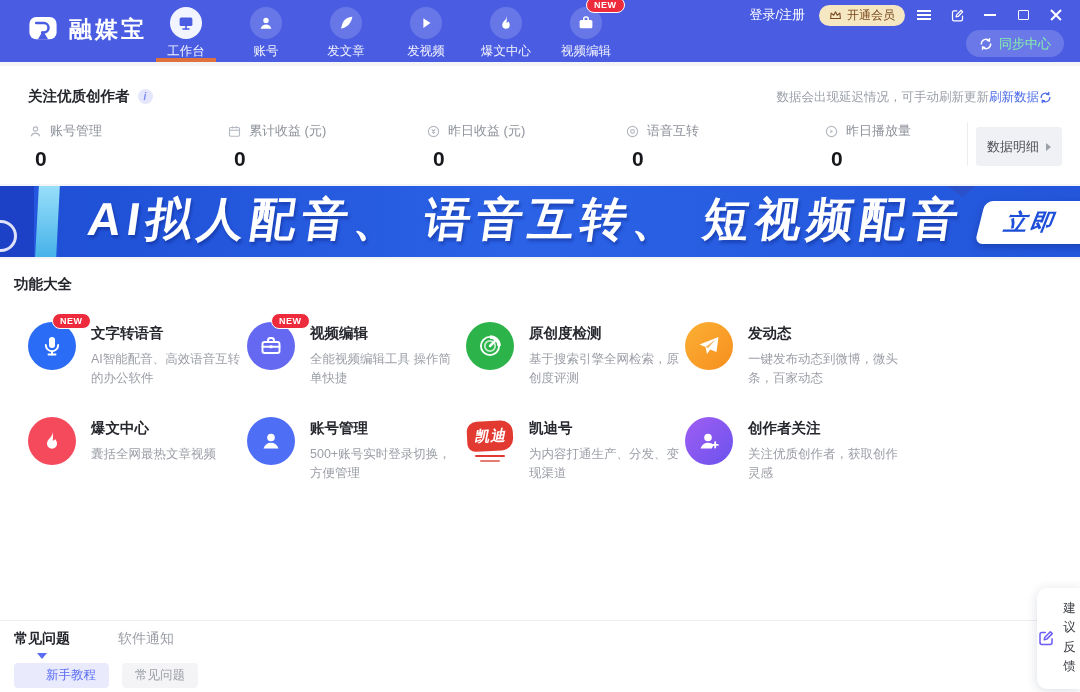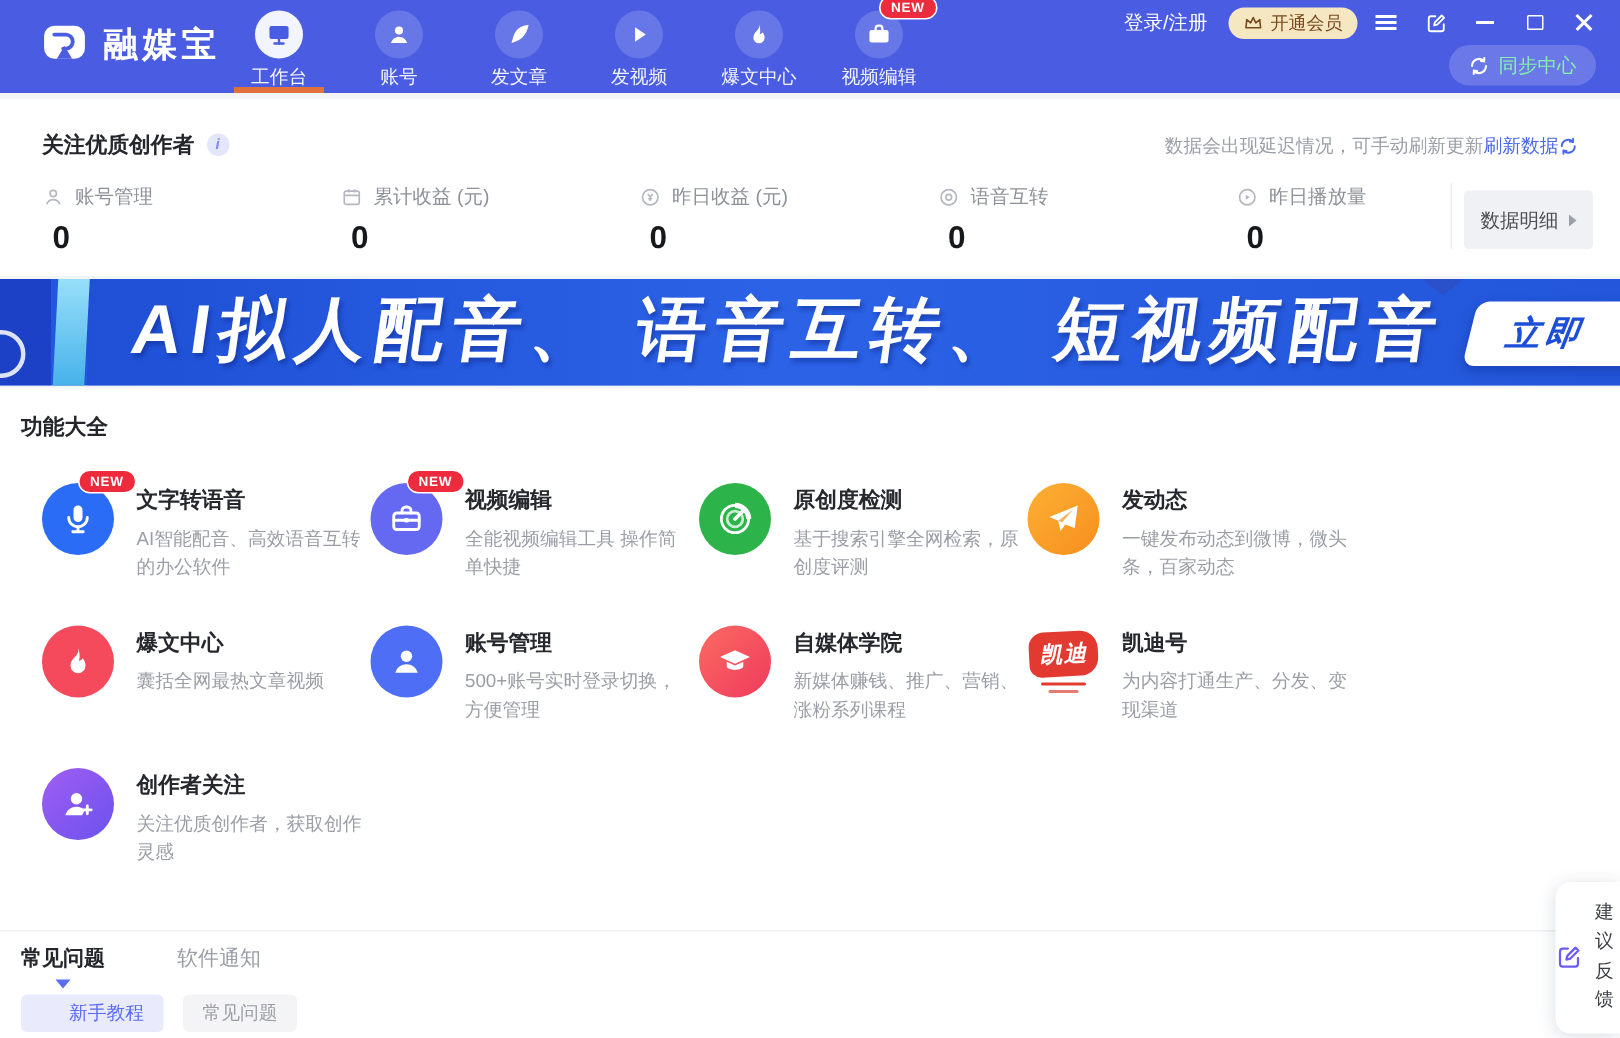--- a/index.html
+++ b/index.html
@@ -392,32 +392,20 @@
               <circle cx="12" cy="8.5" r="3.8"></circle>
               <path d="M4.5 19.5c1.3-3.8 4-5.7 7.5-5.7s6.2 1.9 7.5 5.7z"></path>
             </svg>
         </div>
         <div class="card-body">
           <div class="card-title">账号管理</div>
           <div class="card-desc">500+账号实时登录切换，方便管理</div>
         </div>
       </div>
 
-      <div class="card">
-        <div class="card-icon" style="background: linear-gradient(135deg, rgb(250, 106, 98), rgb(239, 59, 93));">
-          <svg width="24" height="24" viewBox="0 0 24 24" fill="#fff">
-              <path d="M12 4.5L22 9l-10 4.5L2 9z"></path>
-              <path d="M6.5 12.2v3c0 1.3 2.5 2.4 5.5 2.4s5.5-1.1 5.5-2.4v-3L12 14.7z"></path>
-            </svg>
-        </div>
-        <div class="card-body">
-          <div class="card-title">自媒体学院</div>
-          <div class="card-desc">新媒体赚钱、推广、营销、涨粉系列课程</div>
-        </div>
-      </div>
 
       <div class="card">
         <div class="kaidi-wrap">
           <div class="kaidi-top">凯迪</div>
           <div class="kaidi-line1"></div>
           <div class="kaidi-line2"></div>
         </div>
         <div class="card-body">
           <div class="card-title">凯迪号</div>
           <div class="card-desc">为内容打通生产、分发、变现渠道</div>

